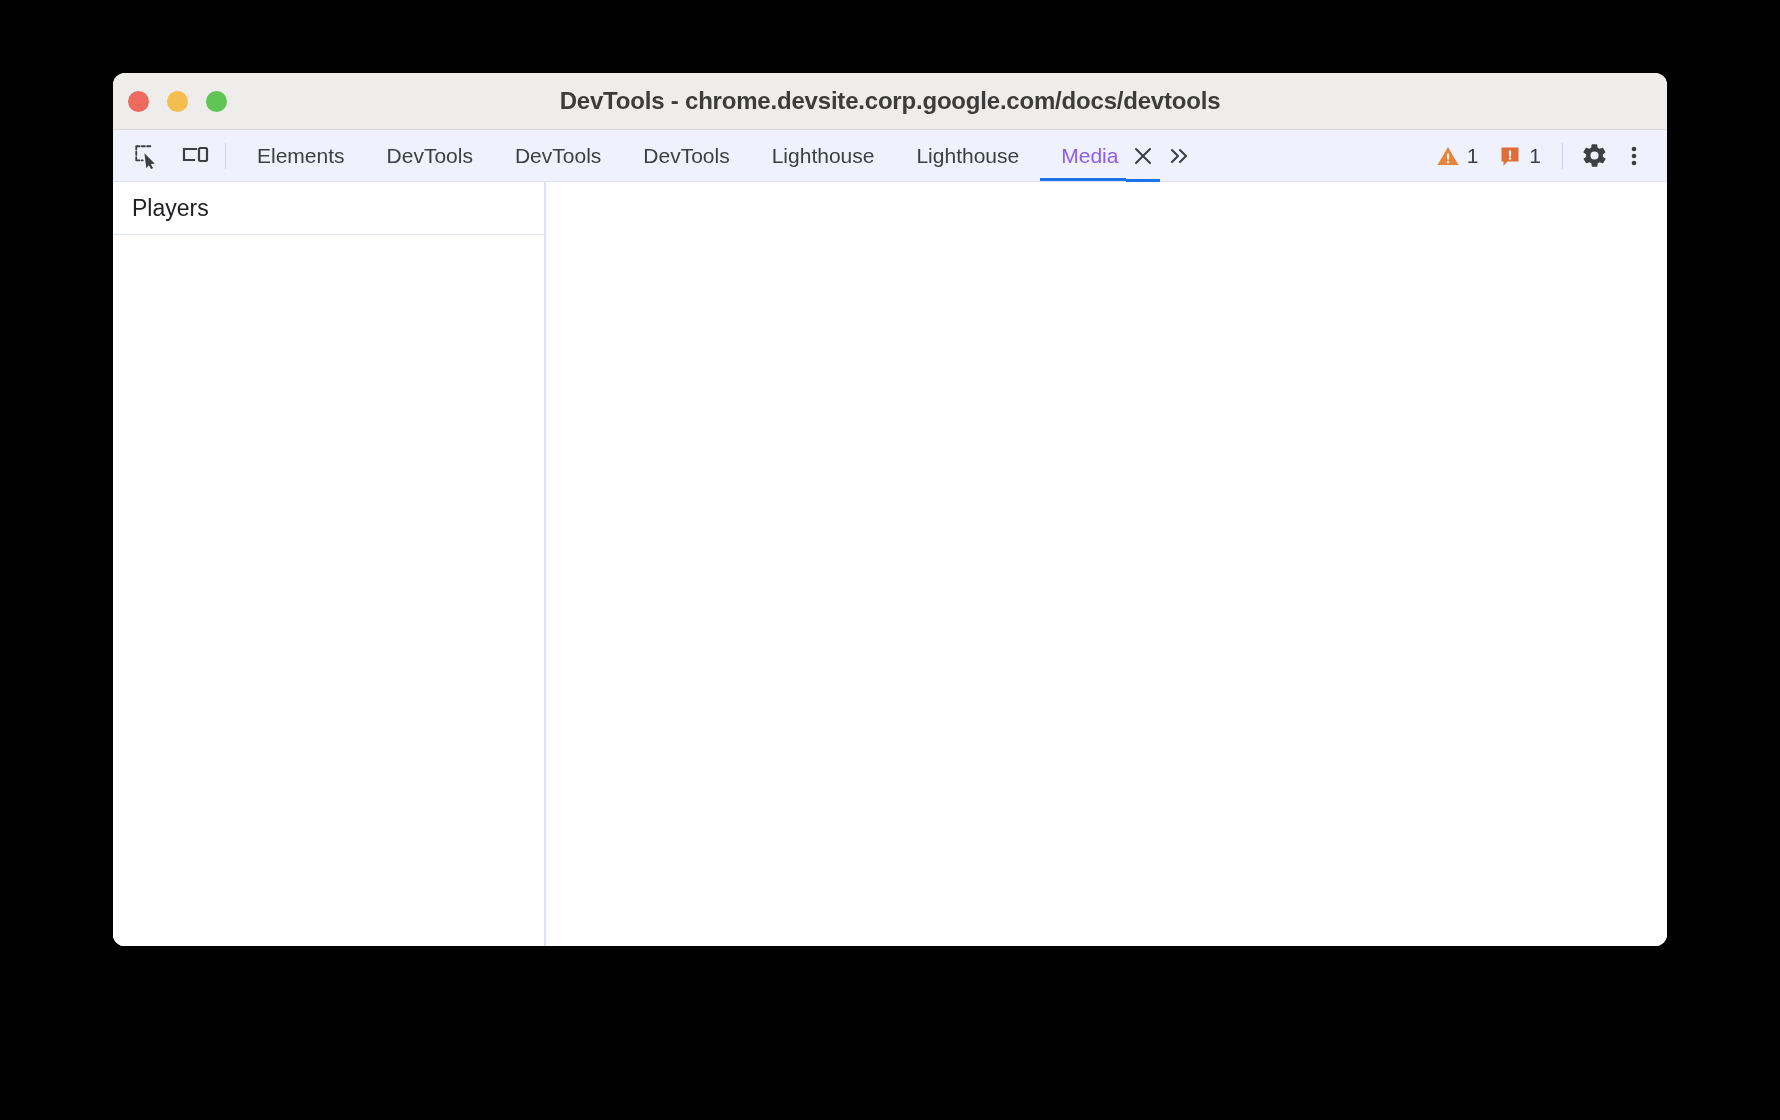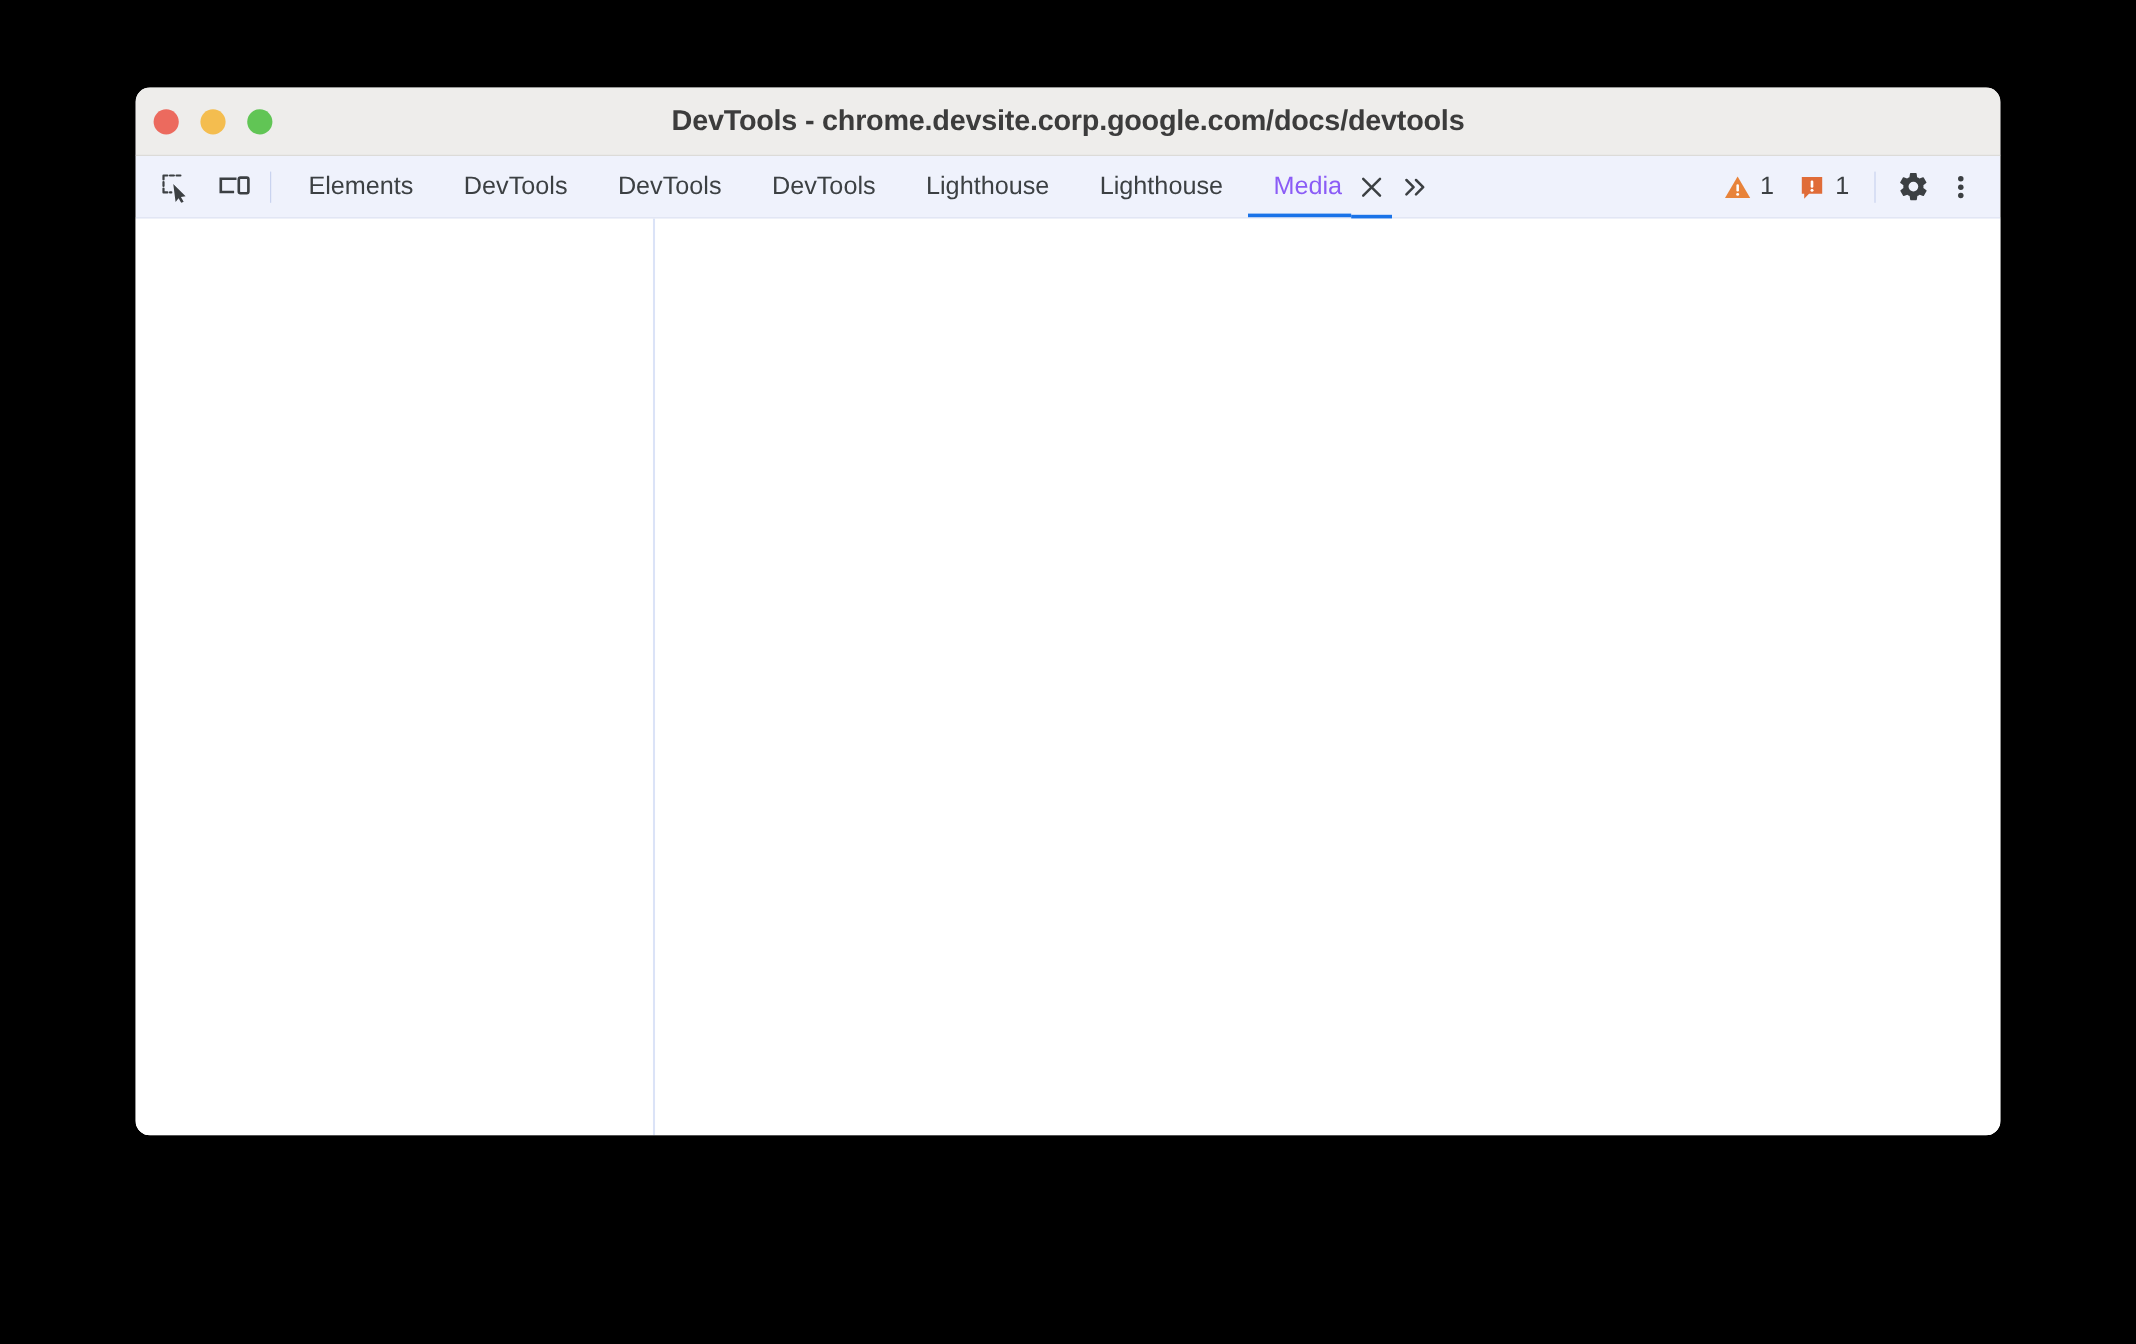--- a/index.html
+++ b/index.html
@@ -332,19 +332,20 @@
             <circle cx="12" cy="6" r="2.3" fill="#3c4043"></circle>
             <circle cx="12" cy="13" r="2.3" fill="#3c4043"></circle>
             <circle cx="12" cy="20" r="2.3" fill="#3c4043"></circle>
           </svg>
         </div>
       </div>
     </div>
 
     <div class="body-split">
       <div class="sidebar">
+        <div class="sidebar-header">Players</div>
         <div class="sidebar-list"></div>
       </div>
       <div class="main-panel"></div>
     </div>
 
   </div>
 </div>
 
 </body></html>

